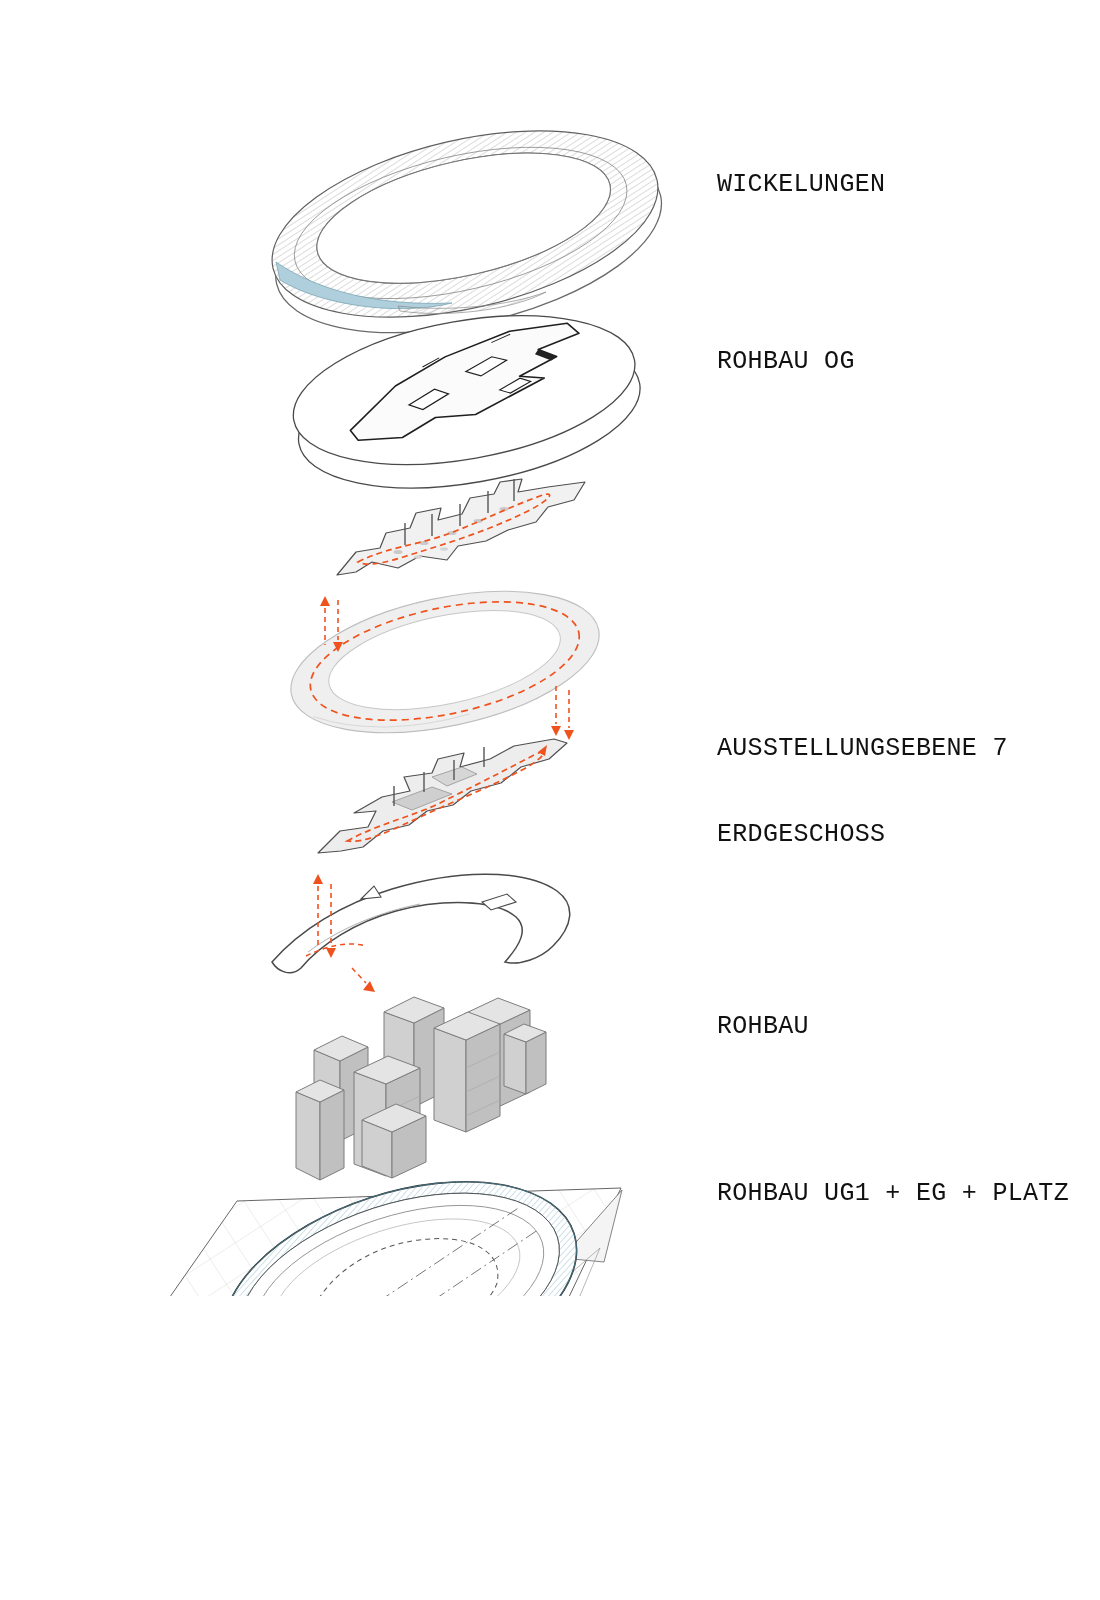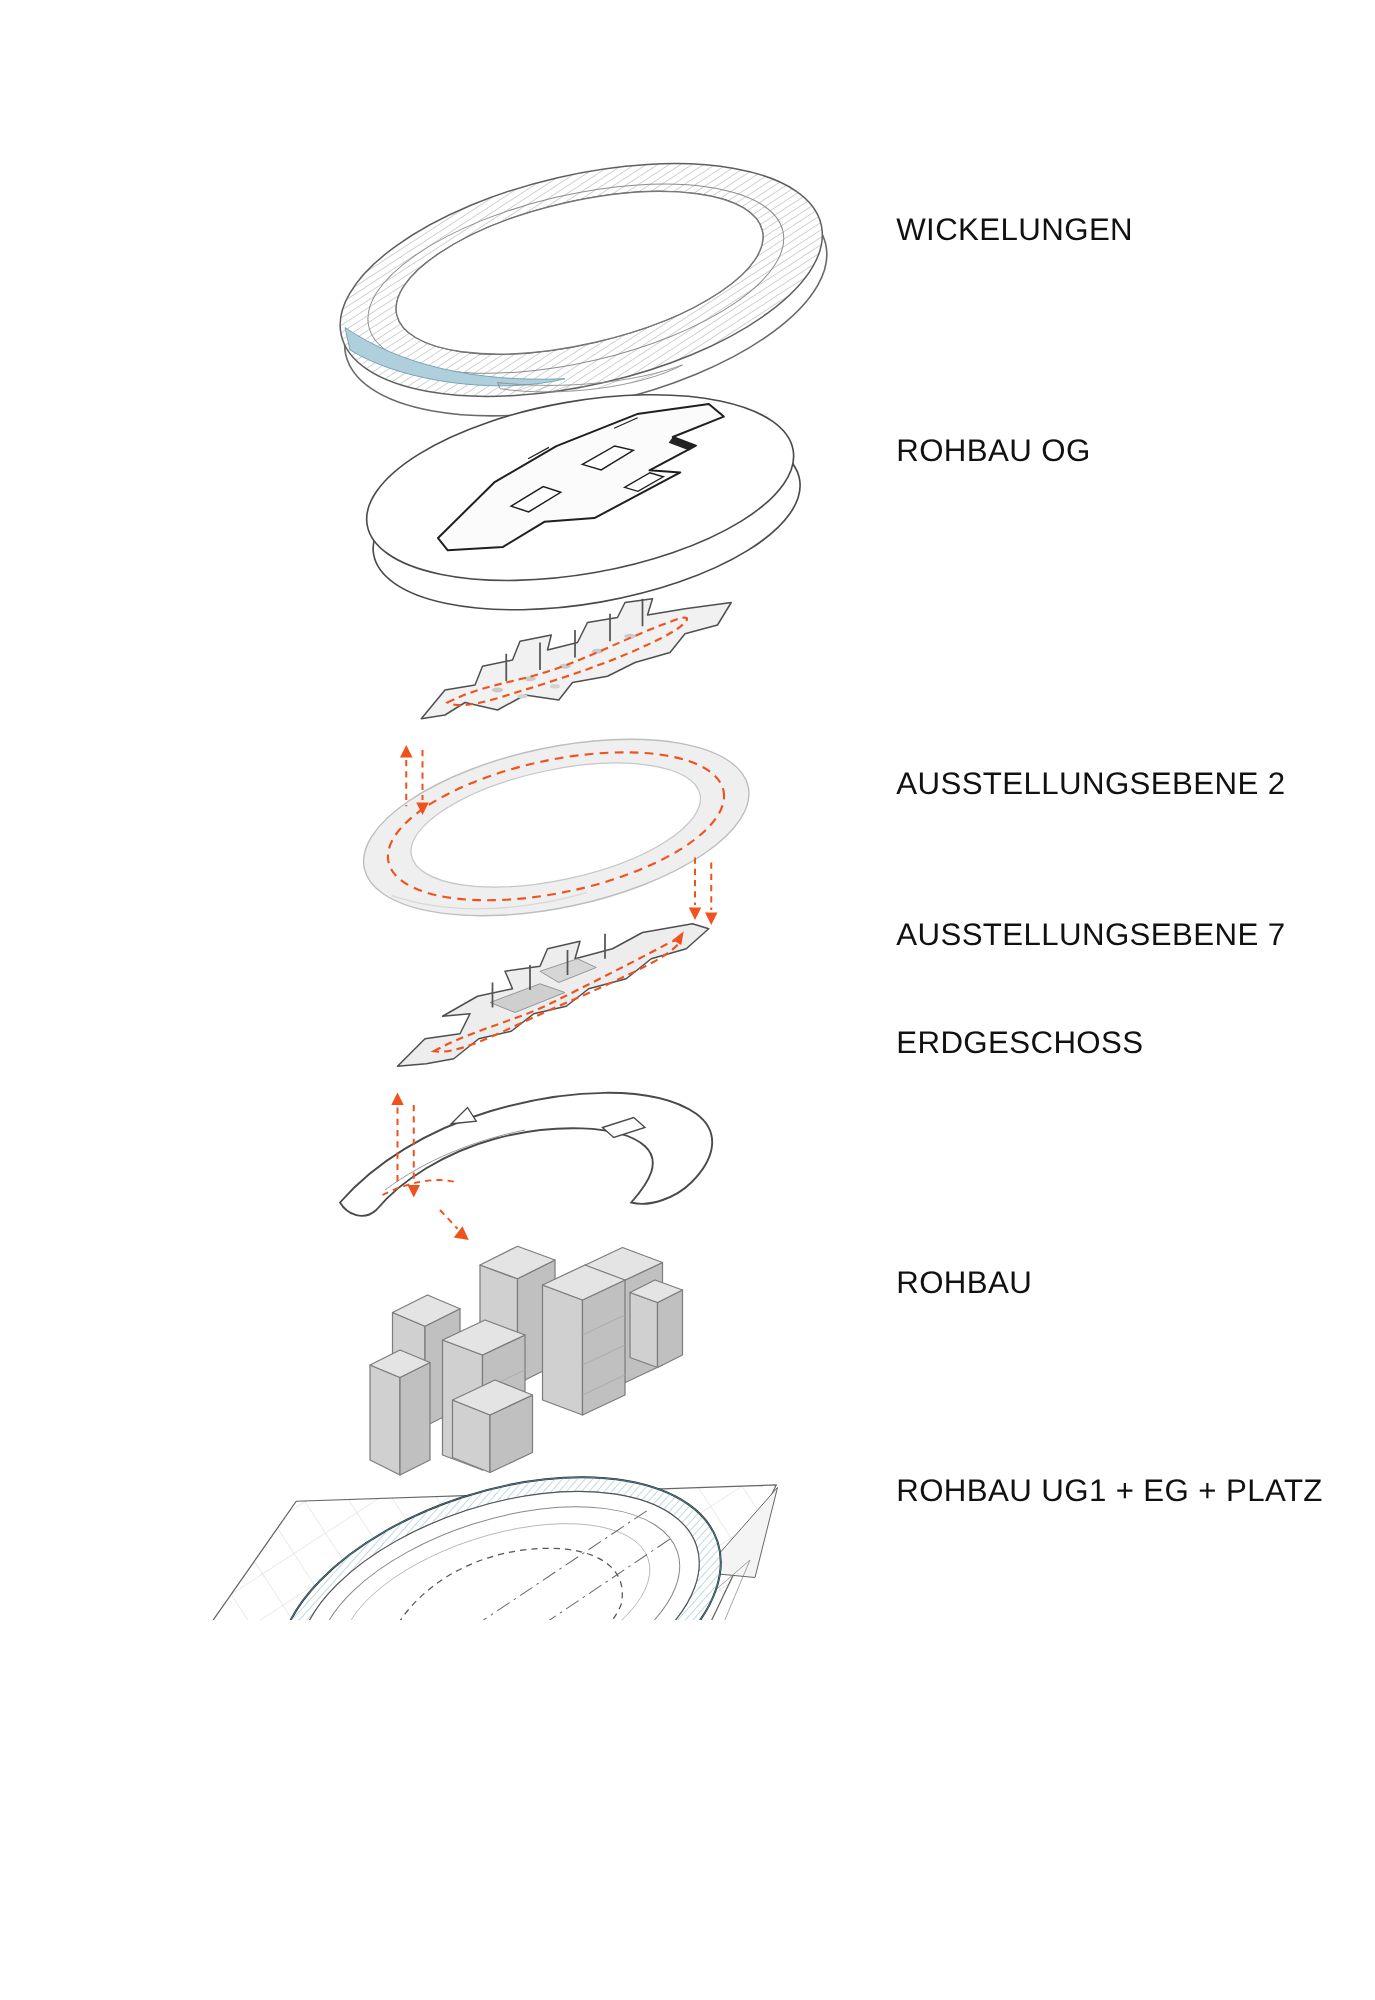--- a/index.html
+++ b/index.html
@@ -1,20 +1,20 @@
 <!DOCTYPE html>
 <html><head>
 <meta charset="utf-8">
 <style>
   html,body{margin:0;padding:0;background:#ffffff;}
   .page{
     position:relative;
     width:1100px;height:1296px;
     background:#ffffff;
-    font-family:Liberation Sans, sans-serif;
+    font-family:Liberation Mono, monospace;
     overflow:hidden;
   }
   .diagram-svg{position:absolute;left:0;top:0;}
   .layer-label{
     position:absolute;left:717px;
     font-size:25px;line-height:1.1;
     color:#111111;letter-spacing:0.3px;
     white-space:nowrap;
   }
 </style>
@@ -220,19 +220,18 @@
       <path d="M310,1352 l10,14 l-8,-2 Z" fill="#9cc2d0"></path>
       <g>
         <line x1="322" y1="1341" x2="322" y2="1365" stroke="#f0521e" stroke-width="1.6" stroke-dasharray="5 4"></line>
         <path d="M317.5,1365 h9 l-4.5,9 Z" fill="#f0521e"></path>
       </g>
     </g>
   </svg>
 
   <div class="layer-label" style="top:171px">WICKELUNGEN</div>
   <div class="layer-label" style="top:348px">ROHBAU OG</div>
-  <div class="layer-label" style="top:614px">AUSSTELLUNGSEBENE 2</div>
   <div class="layer-label" style="top:735px">AUSSTELLUNGSEBENE 7</div>
   <div class="layer-label" style="top:821px">ERDGESCHOSS</div>
   <div class="layer-label" style="top:1013px">ROHBAU</div>
   <div class="layer-label" style="top:1180px">ROHBAU UG1 + EG + PLATZ</div>
 
 </div>
 
 </body></html>

